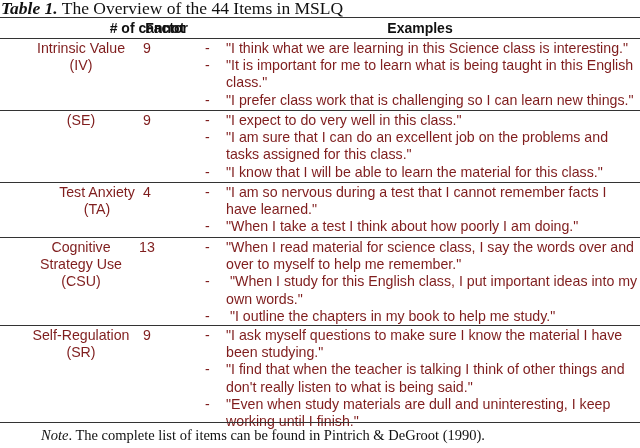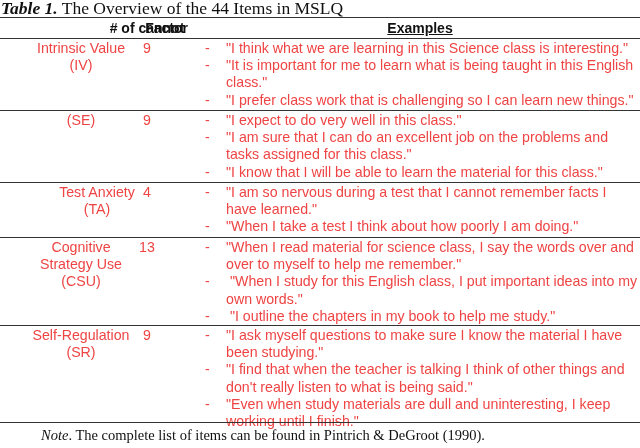--- a/index.html
+++ b/index.html
@@ -14,21 +14,21 @@
     .rule { position: absolute; left: 0; width: 640px; height: 0; border-top: 1.6px solid #333; }
     .rule.thin { border-top-width: 1.3px; }
     .hdr {
       position: absolute; top: 19px; height: 18px;
       font-family: "Liberation Sans", "DejaVu Sans", sans-serif;
       font-size: 14px; font-weight: bold; line-height: 18px; text-align: center; color: #111;
     }
     .cell {
       position: absolute;
       font-family: "Liberation Sans", "DejaVu Sans", sans-serif;
-      font-size: 14.2px; line-height: 17.2px; color: #ef4444;
+      font-size: 14.2px; line-height: 17.2px; color: #7f1d1d;
     }
     .factor { left: 0; width: 162px; text-align: center; }
     .count { left: 118px; width: 58px; text-align: center; }
     .examples { left: 200px; width: 440px; }
     .ex-item { position: relative; padding-left: 26px; }
     .ex-item .dash { position: absolute; left: 5px; top: 0; }
     .note {
       position: absolute; left: 1px; top: 426px;
       font-family: "Liberation Serif", "DejaVu Serif", serif;
       font-size: 14.5px; line-height: 18px; color: #111; white-space: nowrap; margin-left: 40px;
@@ -39,21 +39,21 @@
 <body>
 
 <div class="caption">
   <span class="label">Table 1.</span><span> The Overview of the 44 Items in MSLQ</span>
 </div>
 
 <div class="rule" style="top:17px;"></div>
 
 <div class="hdr" style="left:0;width:188px;text-align:right;">Factor</div>
 <div class="hdr" style="left:107px;width:80px;"># of cannot</div>
-<div class="hdr" style="left:200px;width:440px;text-decoration:underline;">Examples</div>
+<div class="hdr" style="left:200px;width:440px;">Examples</div>
 
 <div class="rule thin" style="top:38px;"></div>
 
 <div>
   <div class="cell factor" style="top:40px;">
     <div>Intrinsic Value</div>
     <div>(IV)</div>
   </div>
   <div class="cell count" style="top:40px;">9</div>
   <div class="cell examples" style="top:40px;">

